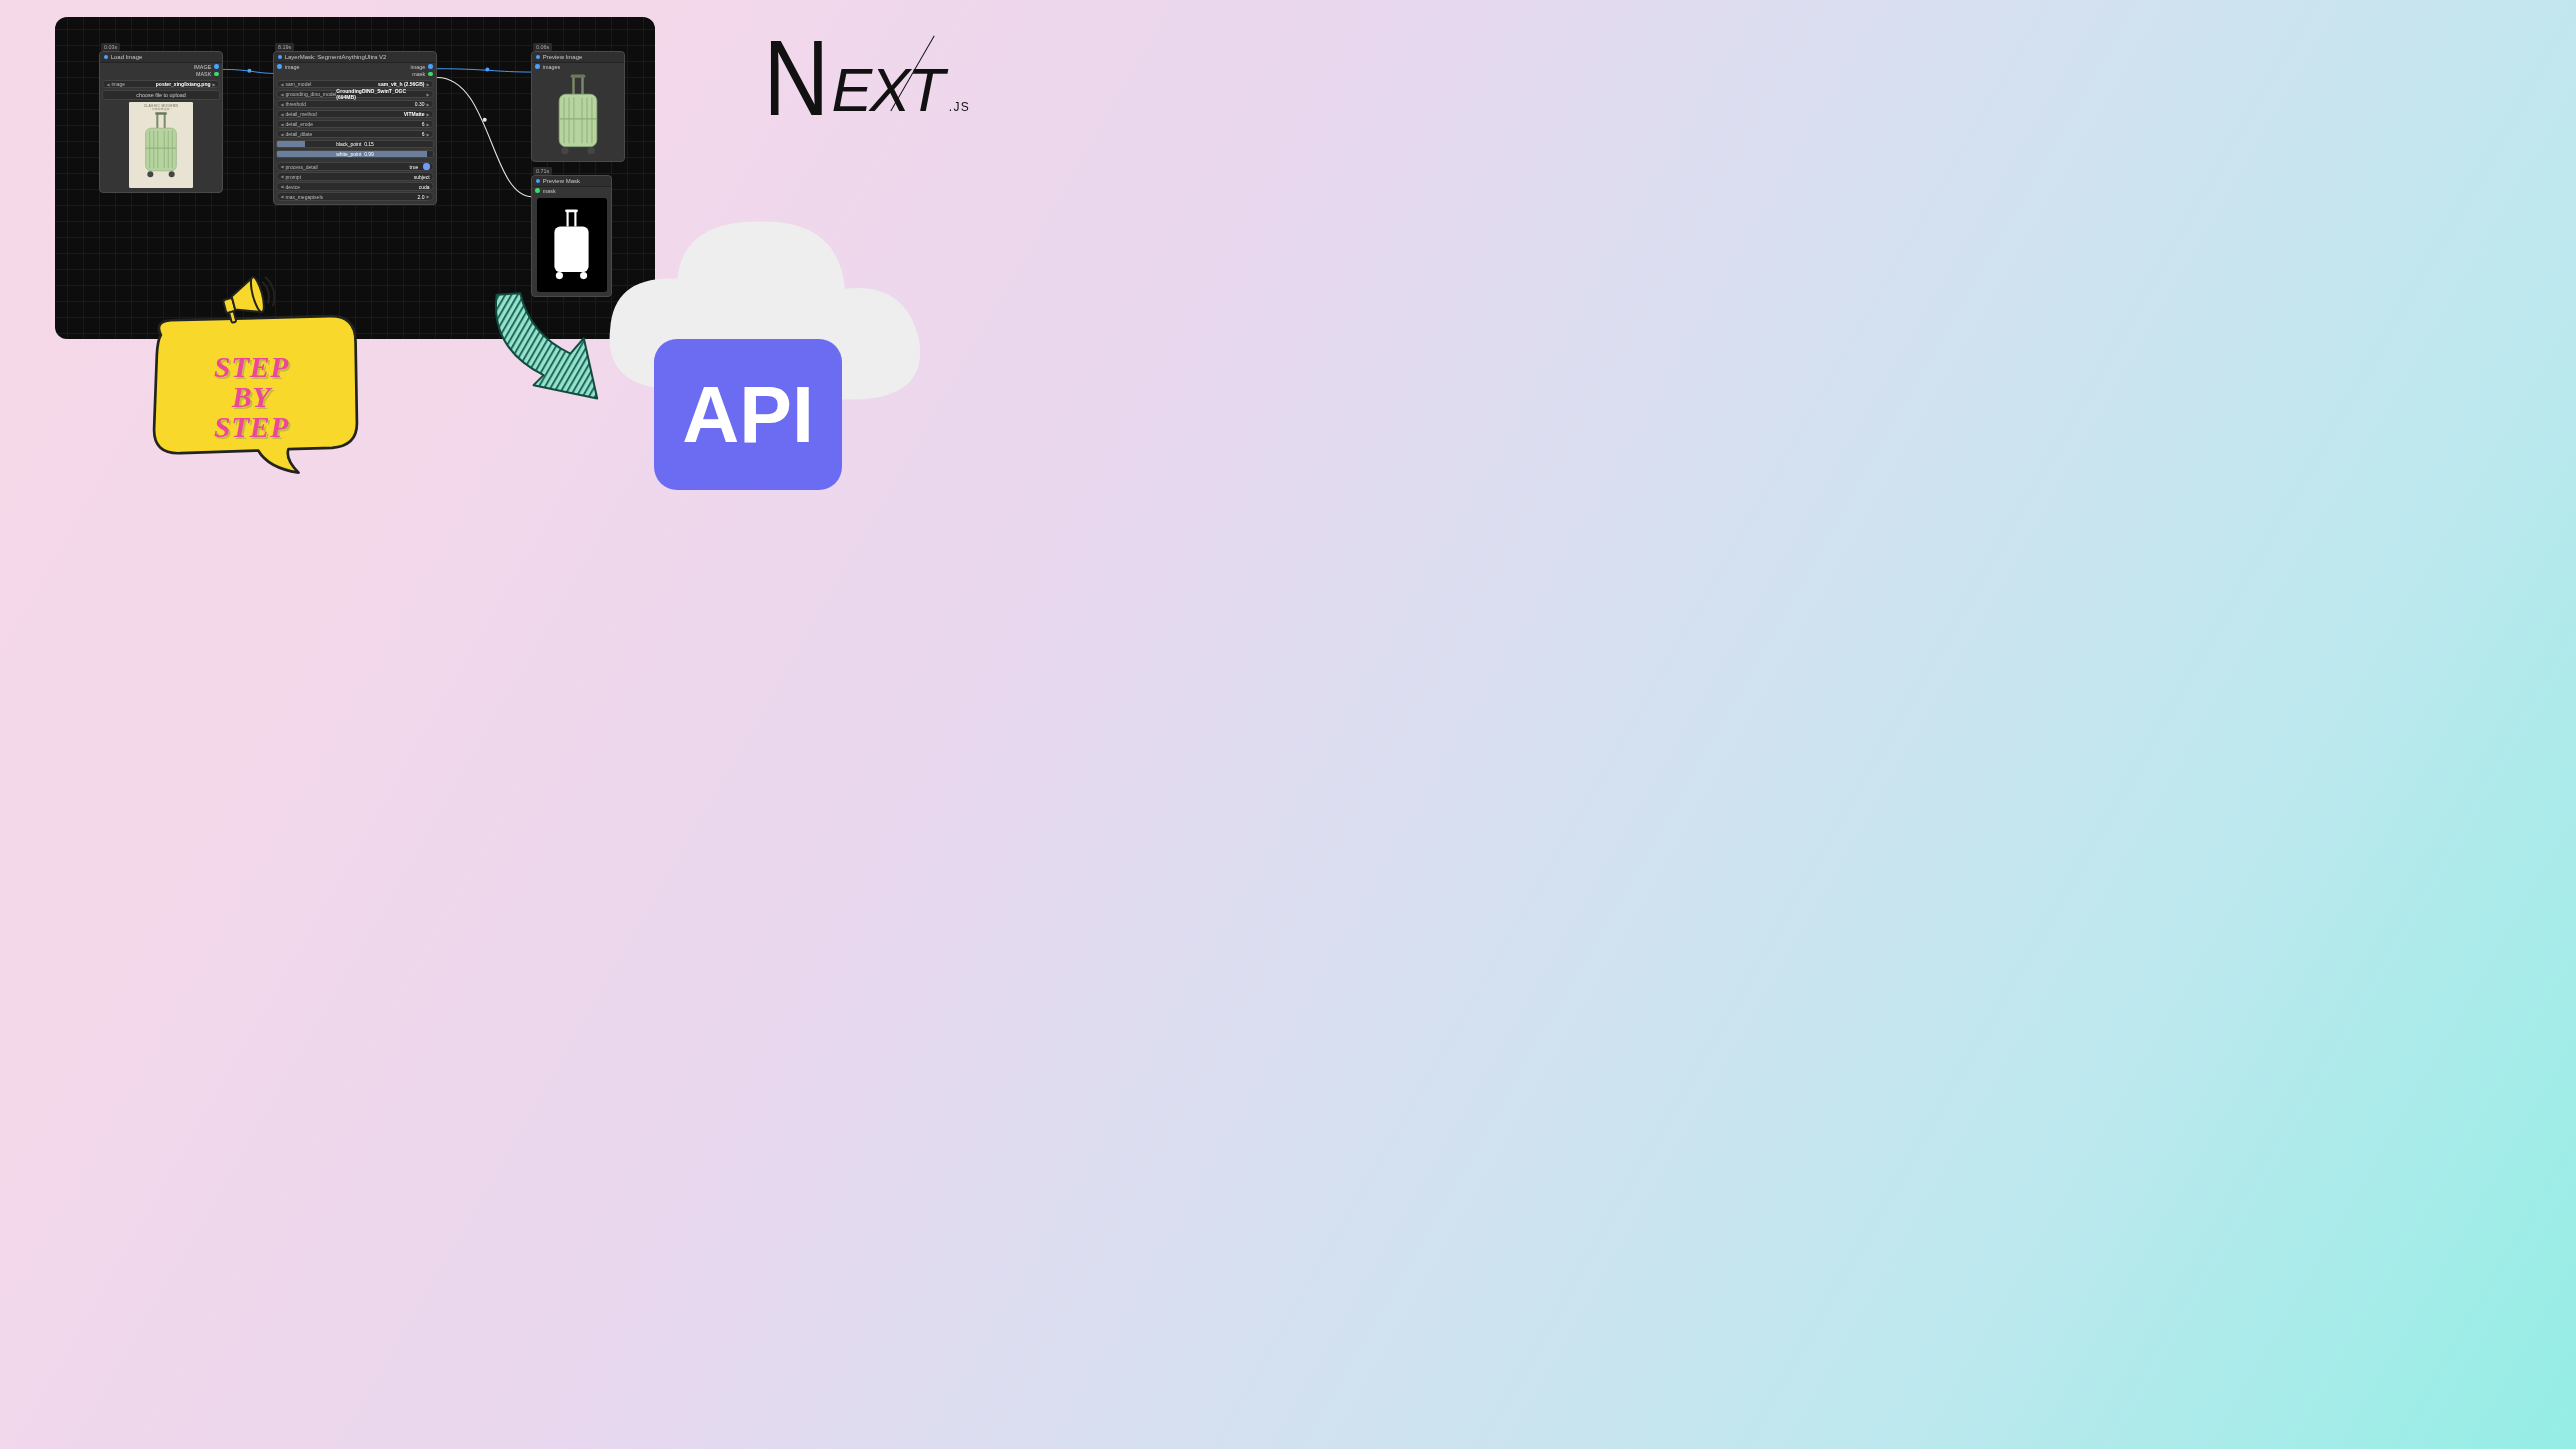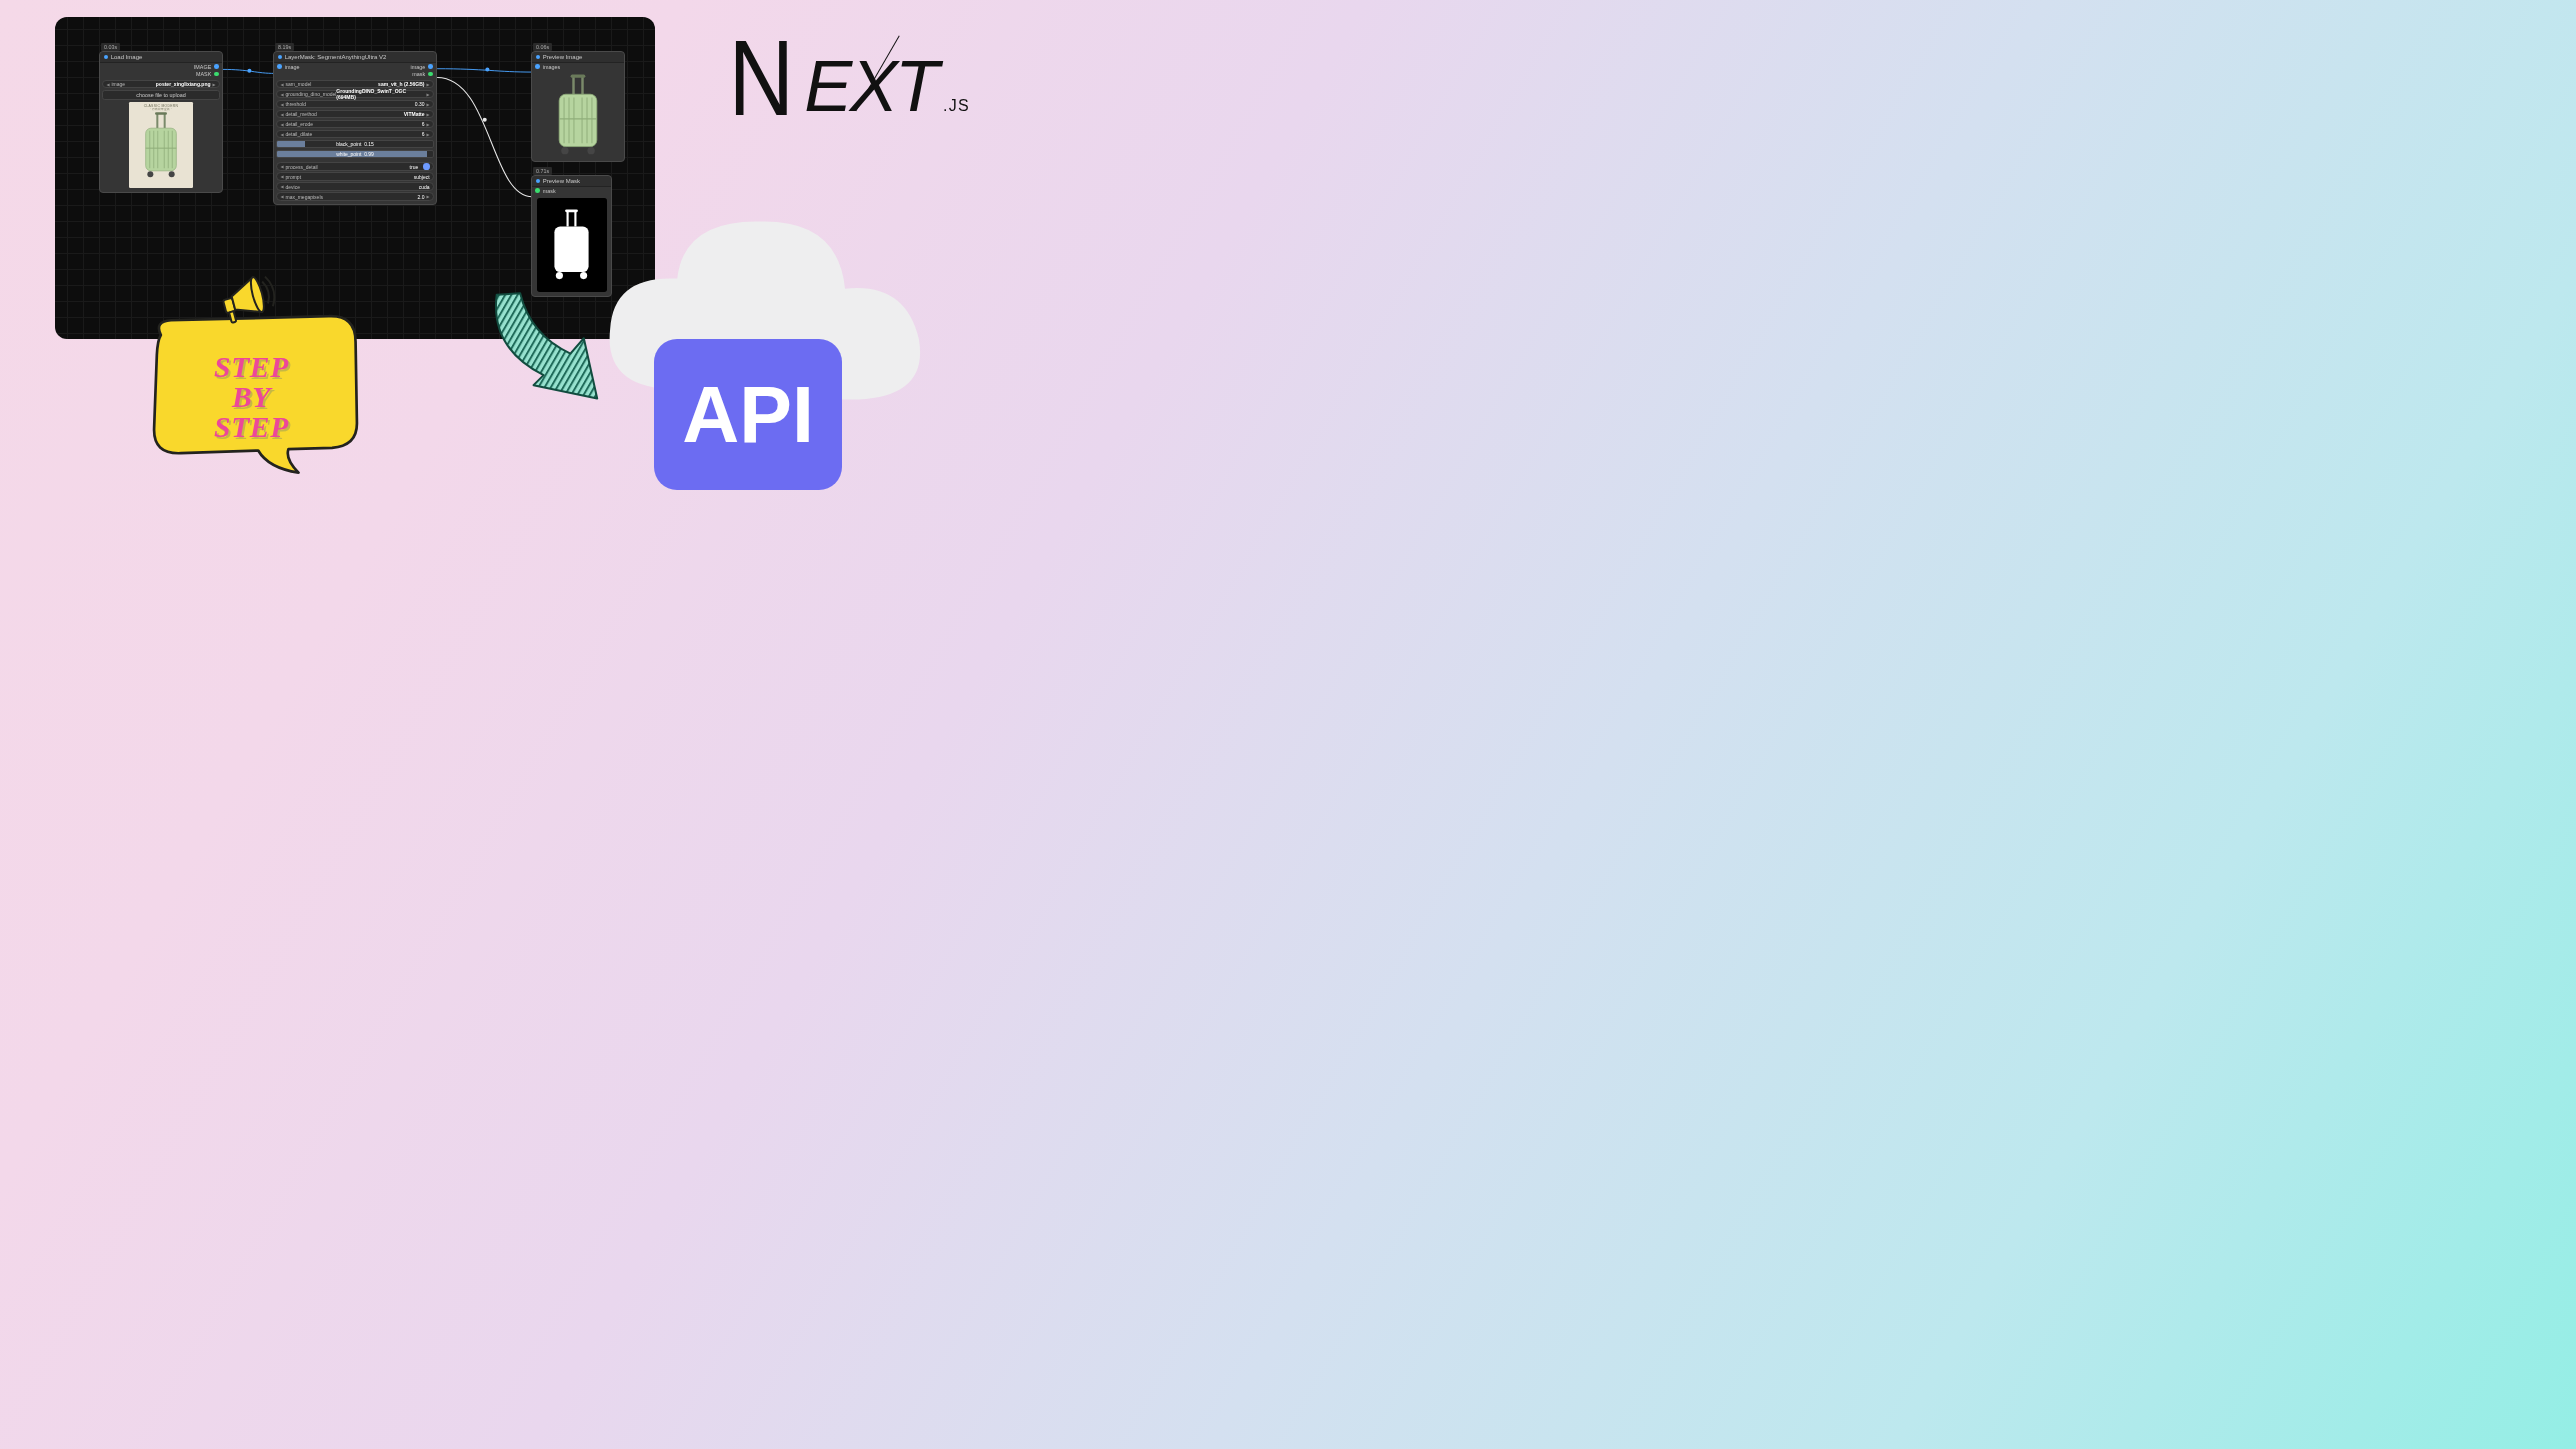--- a/index.html
+++ b/index.html
@@ -127,22 +127,22 @@
 
   
   .nextlogo {
     position:absolute; top:37px; right:60px;
     font-size:74px; font-weight:400; color:#111;
     letter-spacing:-4px;
     display:flex; align-items:baseline;
     font-family: Arial, sans-serif;
   }
   .nextlogo .bigN { font-size:107px; line-height:0.7; display:inline-block; transform:scaleX(0.85) translateY(4px); }
-  .nextlogo .ext { font-size:72px; font-style:italic; letter-spacing:-2.7px; padding-left:0px;margin-left:8px;}
-  .nextlogo .js { font-size:16px; font-weight:500; padding-left:6.7px; letter-spacing:1.3px;}
+  .nextlogo .ext { font-size:61px; font-style:italic; letter-spacing:-2.7px; padding-left:0px;}
+  .nextlogo .js { font-size:12px; font-weight:500; padding-left:6.7px; letter-spacing:1.3px;}
   .nextlogo .slashline {
     position:absolute; left:154px; top:-6.7px; width:1.3px; height:87px;
     background:#111; transform:rotate(30deg);
   }
 
   .bubble {
     position:absolute; left:134px; top:288px;
     width:235px; height:188px;
   }
   .bubble svg { position:absolute; inset:0; }

